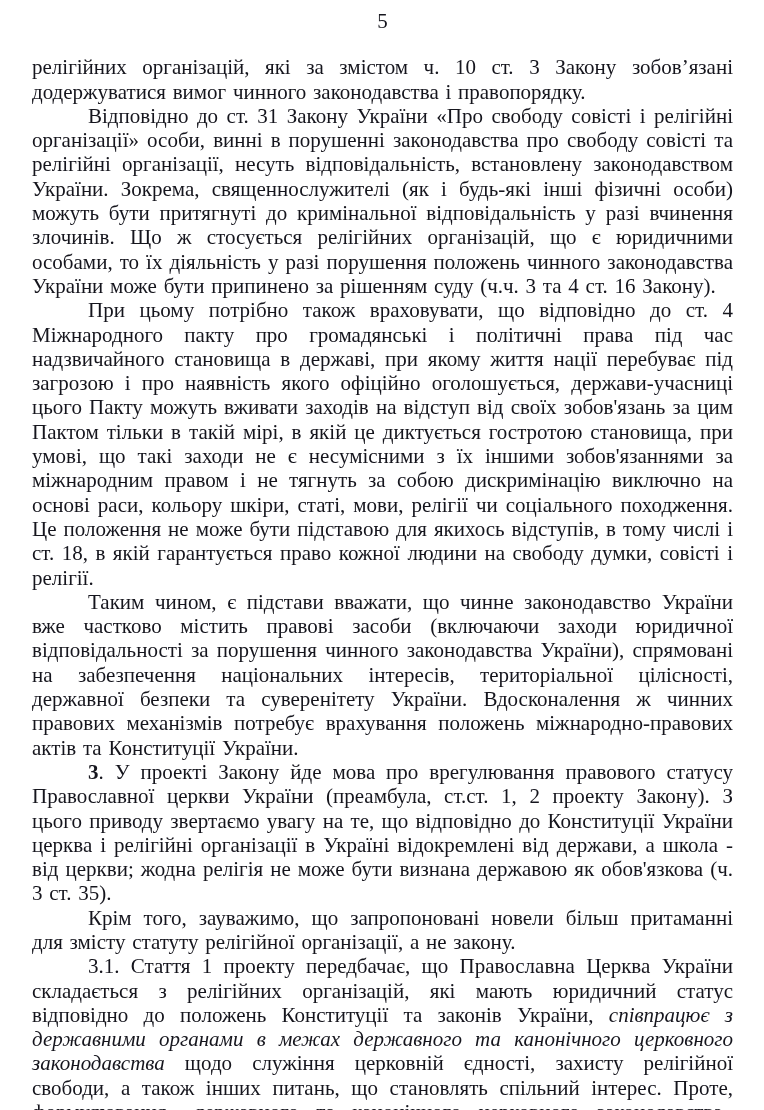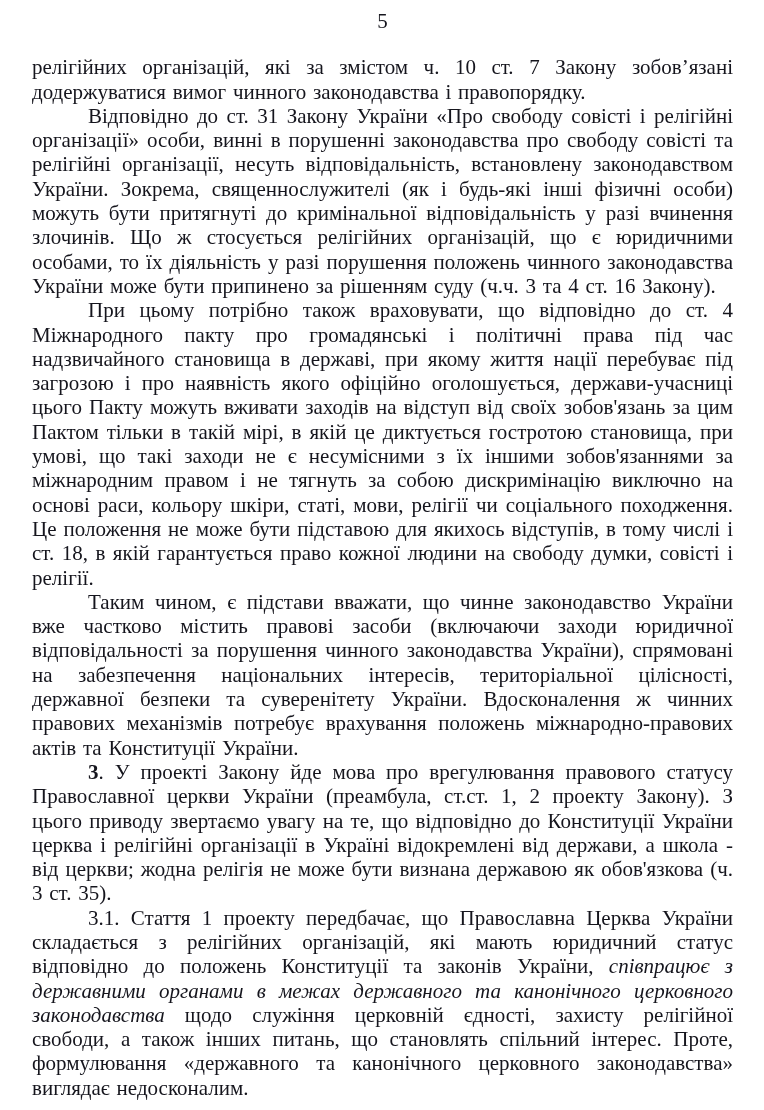--- a/index.html
+++ b/index.html
@@ -37,37 +37,40 @@
   .i { font-style: italic; }
 </style>
 </head>
 <body>
 
 <div class="sheet">
 
   <div class="page-number">5</div>
 
   <p class="para no-indent">
-    <span>релігійних організацій, які за змістом ч. 10 ст. 7 Закону зобов’язані додержуватися вимог чинного законодавства і правопорядку.</span>
+    <span>релігійних організацій, які за змістом ч. 10 ст. 3 Закону зобов’язані додержуватися вимог чинного законодавства і правопорядку.</span>
   </p>
 
   <p class="para">
     <span>Відповідно до ст. 31 Закону України «Про свободу совісті і релігійні організації» особи, винні в порушенні законодавства про свободу совісті та релігійні організації, несуть відповідальність, встановлену законодавством України. Зокрема, священнослужителі (як і будь-які інші фізичні особи) можуть бути притягнуті до кримінальної відповідальність у разі вчинення злочинів. Що ж стосується релігійних організацій, що є юридичними особами, то їх діяльність у разі порушення положень чинного законодавства України може бути припинено за рішенням суду (ч.ч. 3 та 4 ст. 16 Закону).</span>
   </p>
 
   <p class="para">
     <span>При цьому потрібно також враховувати, що відповідно до ст. 4 Міжнародного пакту про громадянські і політичні права під час надзвичайного становища в державі, при якому життя нації перебуває під загрозою і про наявність якого офіційно оголошується, держави-учасниці цього Пакту можуть вживати заходів на відступ від своїх зобов'язань за цим Пактом тільки в такій мірі, в якій це диктується гостротою становища, при умові, що такі заходи не є несумісними з їх іншими зобов'язаннями за міжнародним правом і не тягнуть за собою дискримінацію виключно на основі раси, кольору шкіри, статі, мови, релігії чи соціального походження. Це положення не може бути підставою для якихось відступів, в тому числі і ст. 18, в якій гарантується право кожної людини на свободу думки, совісті і релігії.</span>
   </p>
 
   <p class="para">
     <span>Таким чином, є підстави вважати, що чинне законодавство України вже частково містить правові засоби (включаючи заходи юридичної відповідальності за порушення чинного законодавства України), спрямовані на забезпечення національних інтересів, територіальної цілісності, державної безпеки та суверенітету України. Вдосконалення ж чинних правових механізмів потребує врахування положень міжнародно-правових актів та Конституції України.</span>
   </p>
 
   <p class="para">
     <span class="b">3</span><span>. У проекті Закону йде мова про врегулювання правового статусу Православної церкви України (преамбула, ст.ст. 1, 2 проекту Закону). З цього приводу звертаємо увагу на те, що відповідно до Конституції України церква і релігійні організації в Україні відокремлені від держави, а школа - від церкви; жодна релігія не може бути визнана державою як обов'язкова (ч. 3 ст. 35).</span>
   </p>
 
+  <p class="para">
+    <span>Крім того, зауважимо, що запропоновані новели більш притаманні для змісту статуту релігійної організації, а не закону.</span>
+  </p>
 
   <p class="para">
     <span>3.1. Стаття 1 проекту передбачає, що Православна Церква України складається з релігійних організацій, які мають юридичний статус відповідно до положень Конституції та законів України, </span><span class="i">співпрацює з державними органами в межах державного та канонічного церковного законодавства</span><span> щодо служіння церковній єдності, захисту релігійної свободи, а також інших питань, що становлять спільний інтерес. Проте, формулювання «державного та канонічного церковного законодавства» виглядає недосконалим.</span>
   </p>
 
 </div>
 
 </body></html>

